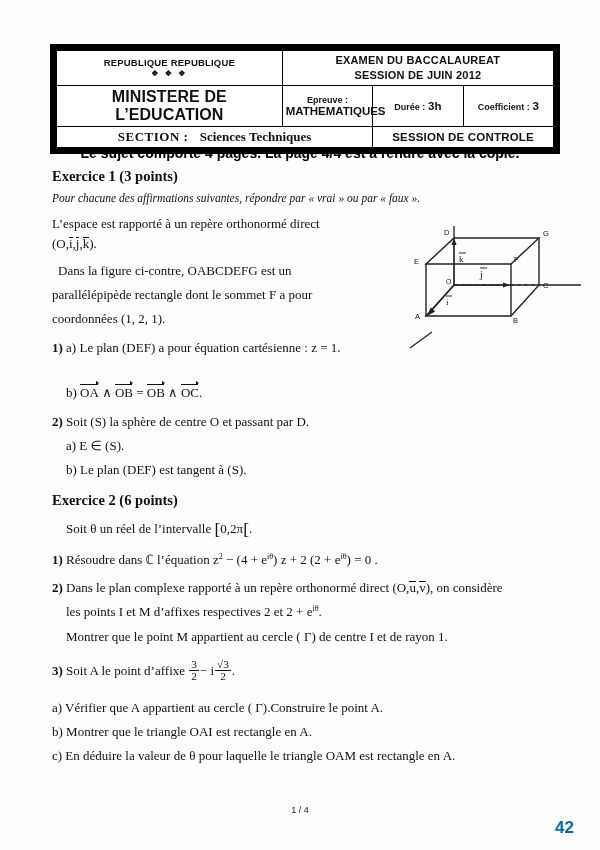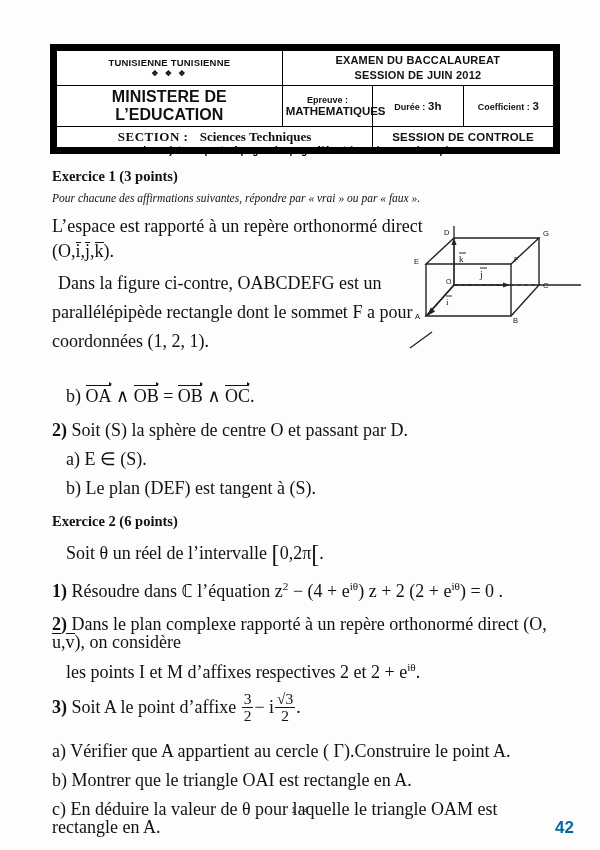--- a/index.html
+++ b/index.html
@@ -95,21 +95,21 @@
   }
 
   
   .notice {
     position: absolute;
     left: 0; right: 0;
     top: 145px;
     text-align: center;
     font-family: "Liberation Sans", sans-serif;
     font-weight: bold;
-    font-size: 10px;
+    font-size: 14px;
     color: #000;
   }
 
   
   .body-text {
     position: absolute;
     left: 52px;
     top: 168px;
     width: 500px;
   }
@@ -120,21 +120,21 @@
   }
   .italic-note {
     font-style: italic;
     font-size: 11.5px;
     line-height: 1.35;
     margin: 0 0 8px 0;
   }
   .italic-note .l2 { display: block; padding-left: 4px; }
 
   .line {
-    font-size: 18px;
+    font-size: 13px;
     line-height: 1.0;
     margin: 0 0 11px 0;
   }
   .line.tight { margin-bottom: 7px; }
   .indent { padding-left: 14px; }
 
   b.qnum { font-weight: bold; }
 
   
   .vec {
@@ -223,21 +223,21 @@
 <body>
 
 <div class="page">
 
   <div class="header-wrap">
     <div class="header-inner">
       <table class="htable">
         <tbody>
             <tr>
           <td rowspan="1" style="width:44%; border-bottom:1px solid #000;" class="cell-country">
-            <div>TUNISIENNE TUNISIENNE</div>
+            <div>REPUBLIQUE REPUBLIQUE</div>
             <div class="diamonds">❖ ❖ ❖</div>
           </td>
           <td colspan="3" class="cell-exam">
             <div>EXAMEN DU BACCALAUREAT</div>
             <div>SESSION DE JUIN 2012</div>
           </td>
         </tr>
         <tr>
           <td class="cell-ministry">MINISTERE DE L’EDUCATION</td>
           <td style="width:24%;" class="cell-sub">
@@ -278,20 +278,24 @@
     <div class="line tight" style="margin-top:10px;">L’espace est rapporté à un repère  orthonormé  direct</div>
 
     <div class="line" style="margin-bottom:14px;">
       <span>(O,</span><span class="vecbar">i</span><span>,</span><span class="vecbar">j</span><span>,</span><span class="vecbar">k</span><span>).</span>
     </div>
 
     <div class="line" style="padding-left:6px;">Dans la figure ci-contre,  OABCDEFG  est un</div>
     <div class="line">parallélépipède rectangle dont le sommet F a pour</div>
     <div class="line" style="margin-bottom:16px;">coordonnées  (1, 2, 1).</div>
 
+    <div class="line">
+      <b class="qnum">1)</b>
+      <span>a)  Le plan (DEF) a pour équation cartésienne : z = 1.</span>
+    </div>
 
     <div class="line indent" style="margin-bottom:16px;">
       <span>b)</span>
       <span class="vec">OA</span>
       <span>∧</span>
       <span class="vec">OB</span>
       <span>=</span>
       <span class="vec">OB</span>
       <span>∧</span>
       <span class="vec">OC</span><span>.</span>
@@ -318,20 +322,21 @@
 
     <div class="line">
       <b class="qnum">2)</b>
       <span>Dans le plan complexe rapporté à un repère orthonormé direct  (O,</span><span class="vecbar">u</span><span>,</span><span class="vecbar">v</span><span>), on considère</span>
     </div>
 
     <div class="line indent">
       <span>les points  I  et M d’affixes respectives  2  et 2 + e</span><sup class="ex">iθ</sup><span>.</span>
     </div>
 
+    <div class="line indent" style="margin-bottom:17px;">Montrer que le point M appartient au cercle ( Γ) de centre  I  et de rayon 1.</div>
 
     <div class="line" style="margin-bottom:17px;">
       <b class="qnum">3)</b>
       <span>Soit A le point d’affixe</span>
       <span class="frac">
         <span class="num">3</span>
         <span class="den">2</span>
       </span><span>− i</span><span class="frac">
         <span class="num">√3</span>
         <span class="den">2</span>

